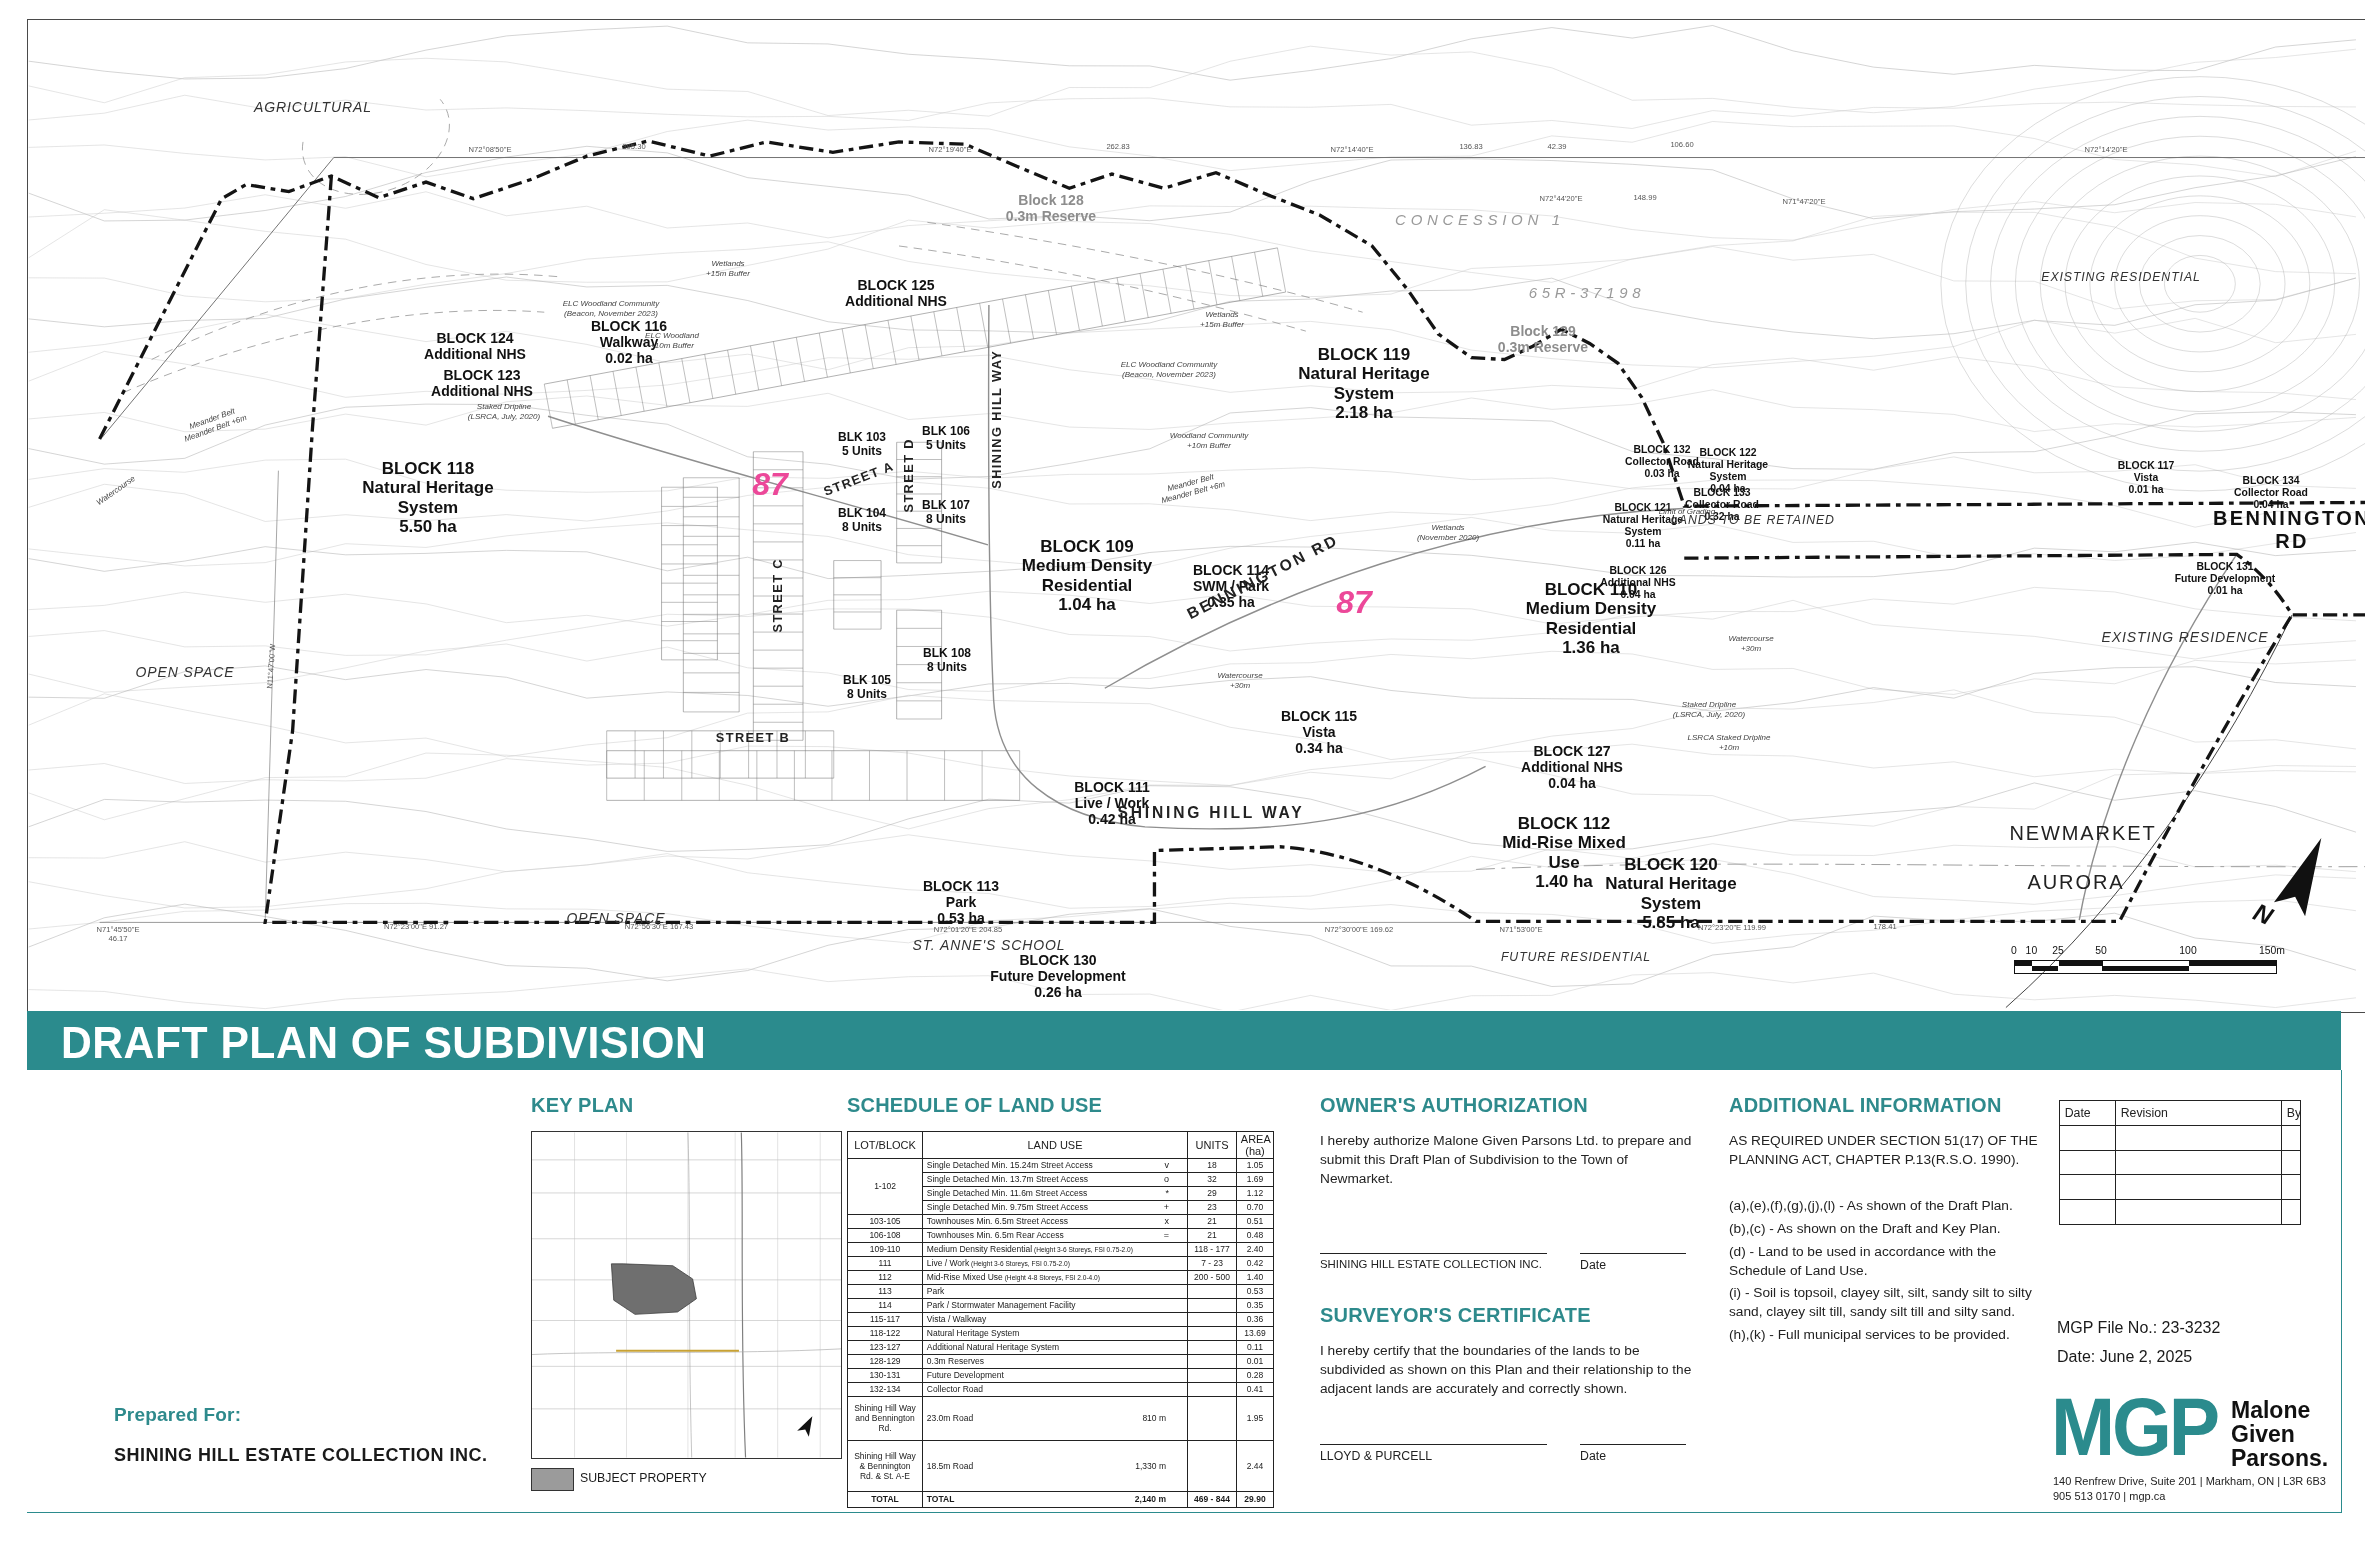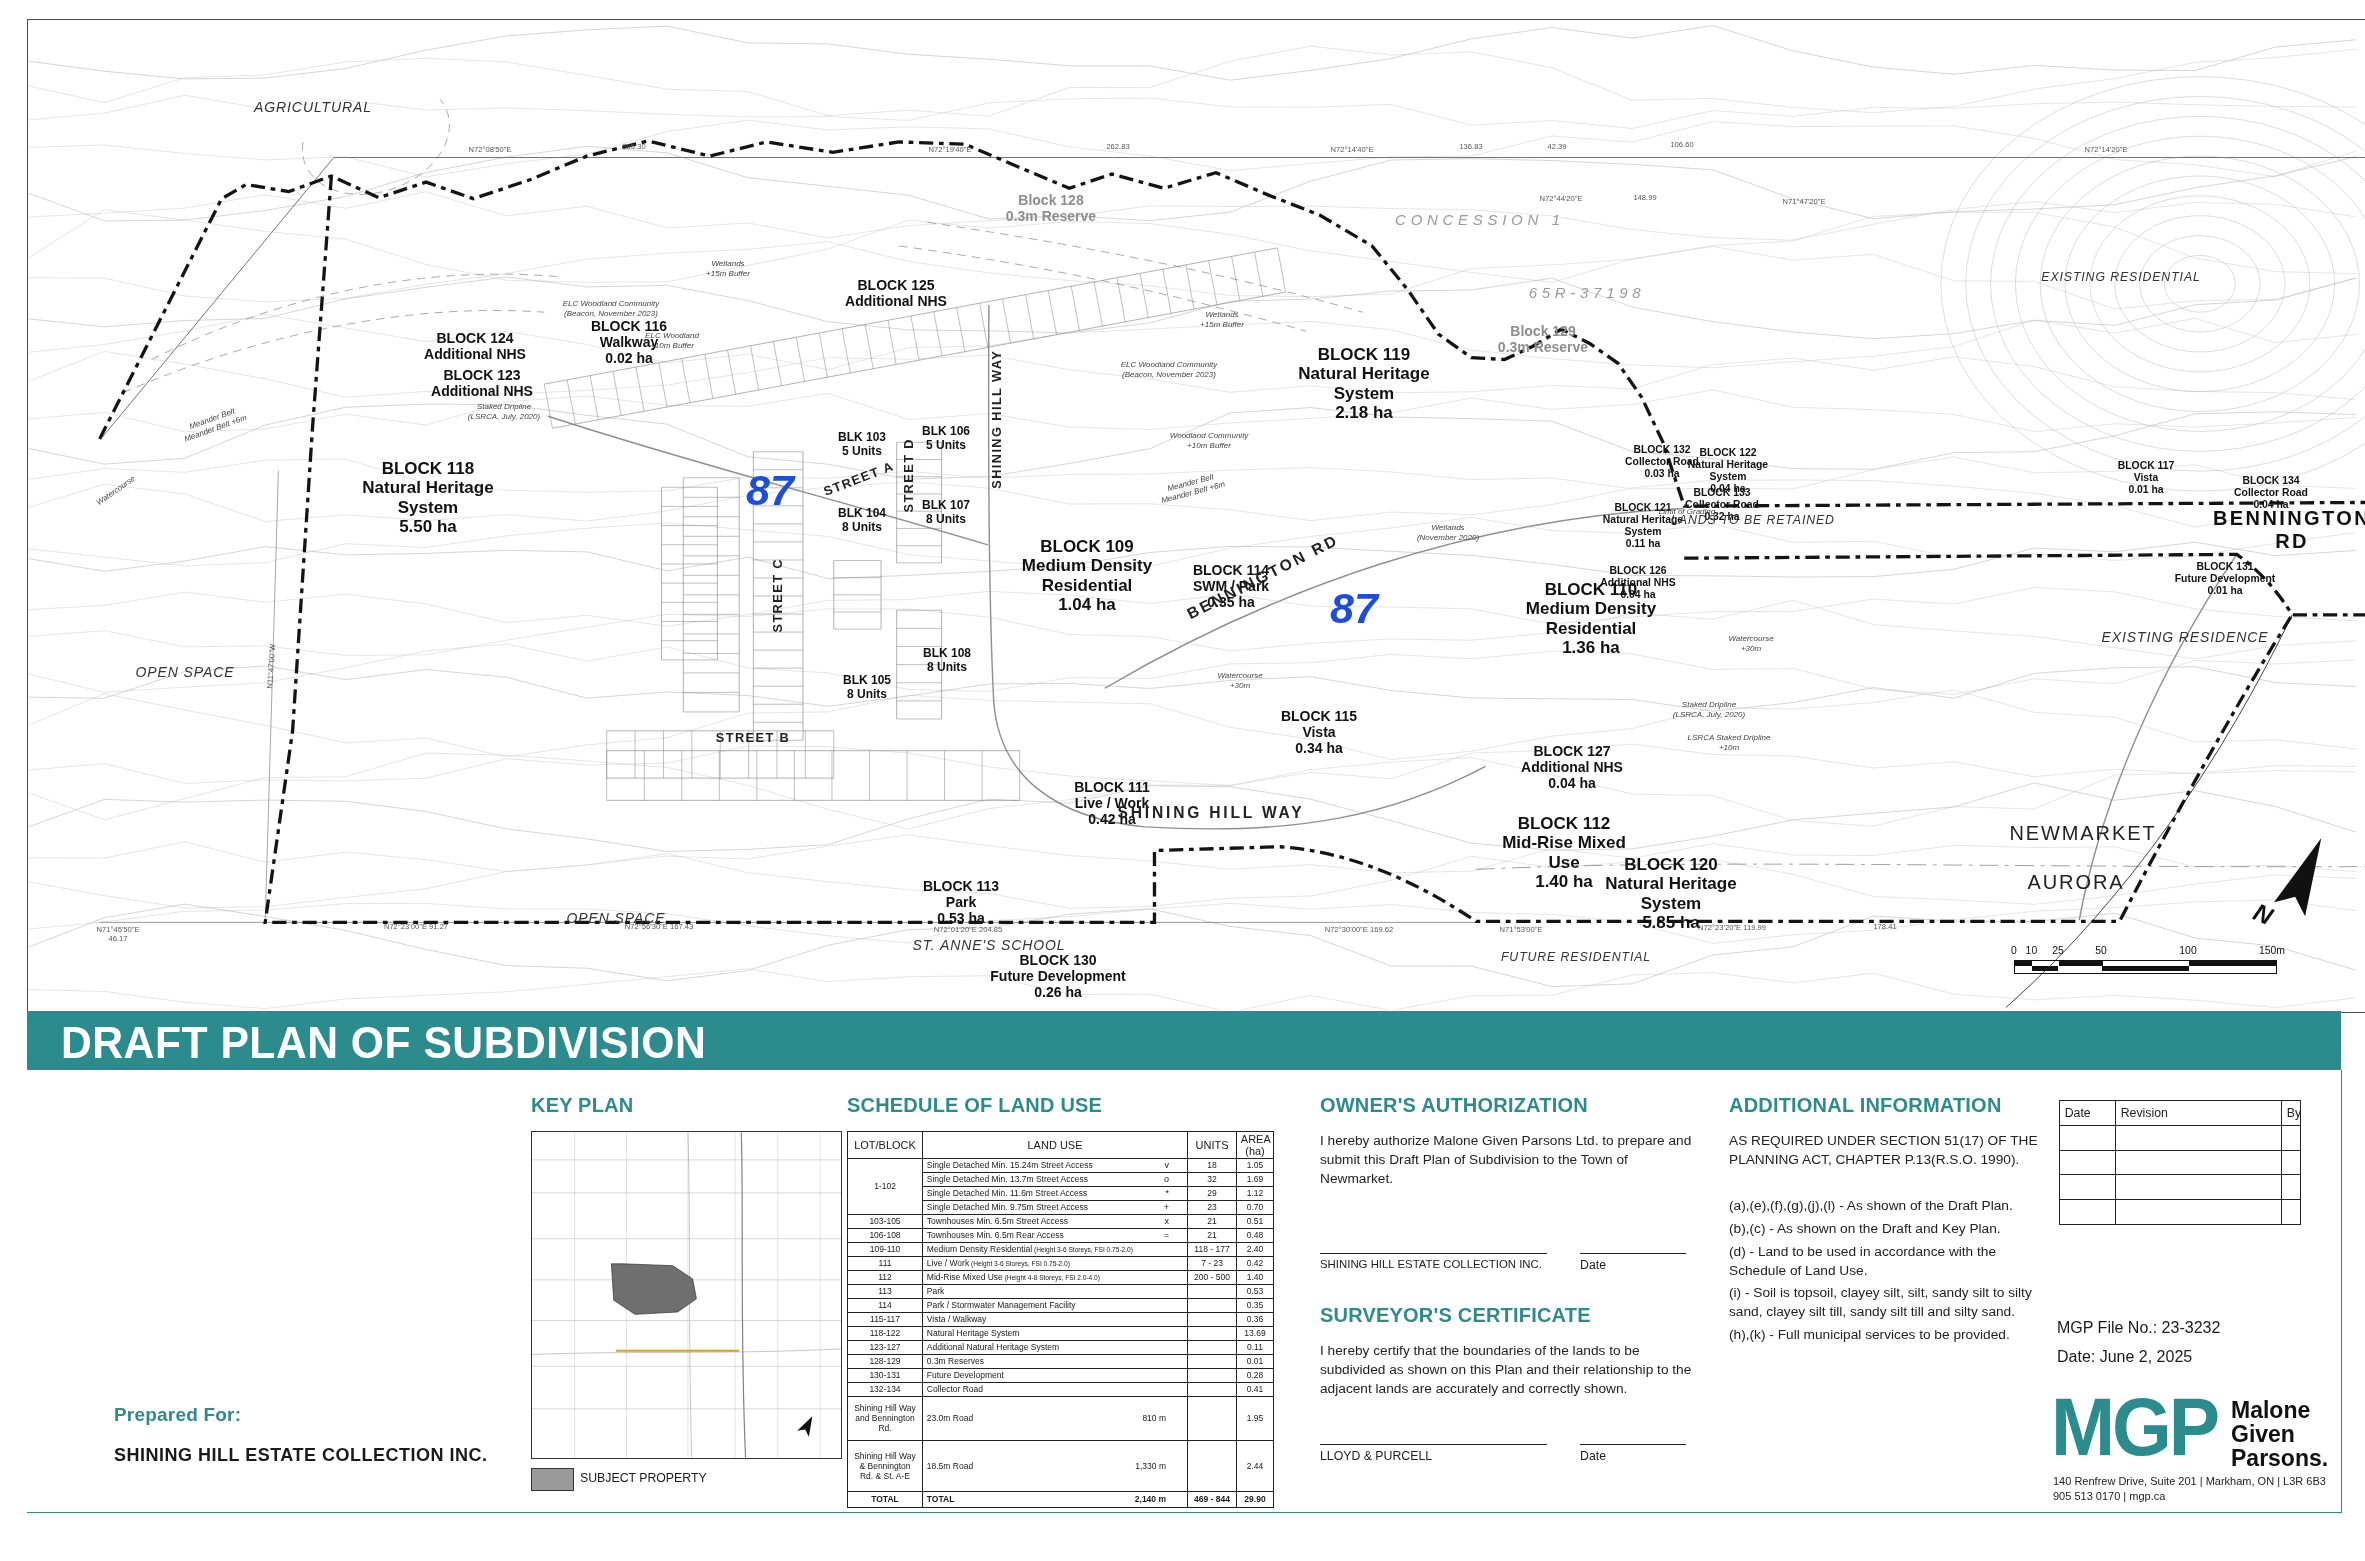--- a/index.html
+++ b/index.html
@@ -17,21 +17,21 @@
   .blk-gray{font-size:14px;font-weight:bold;color:#8d8d8d;}
   .street{font-size:12.8px;font-weight:600;color:#222;letter-spacing:1.4px;}
   .street-big{font-size:15.6px;font-weight:600;color:#222;letter-spacing:2.8px;}
   .benn-big{font-size:20px;font-weight:600;color:#111;letter-spacing:2.4px;}
   .ctx{font-size:14px;font-style:italic;color:#333;letter-spacing:0.9px;}
   .ctx-sm{font-size:12.3px;font-style:italic;color:#333;letter-spacing:0.9px;}
   .ctx-gray{font-size:15px;font-style:italic;color:#9a9a9a;letter-spacing:4.7px;}
   .muni{font-size:20px;color:#222;letter-spacing:1.9px;}
   .note{font-size:8px;font-style:italic;color:#444;line-height:1.25;}
   .brg{font-size:7.6px;color:#555;}
-  .ghost{font-size:43px;font-style:italic;font-weight:bold;color:#1d4ed8;text-align:center;}
+  .ghost{font-size:32px;font-style:italic;font-weight:bold;color:#ec4899;text-align:center;}
   
   #banner{position:absolute;left:27px;top:1011px;width:2314px;height:59px;background:#2B8B8D;}
   #banner .t{position:absolute;left:34px;top:6.6px;font-size:44px;font-weight:bold;color:#fff;
     letter-spacing:0.5px;transform:scaleX(.97);transform-origin:left;}
   
   #info{position:absolute;left:27px;top:1070px;width:2314px;height:442px;background:#fff;
     border-right:1.4px solid #2B8B8D;border-bottom:1.9px solid #2B8B8D;}
   .h-teal{position:absolute;font-size:20px;font-weight:bold;color:#2E8A8C;letter-spacing:0.2px;white-space:nowrap;}
   .proj-line{font-size:22px;font-weight:bold;line-height:33px;color:#111;}
   .body-text{font-size:13.7px;line-height:19px;color:#222;}

